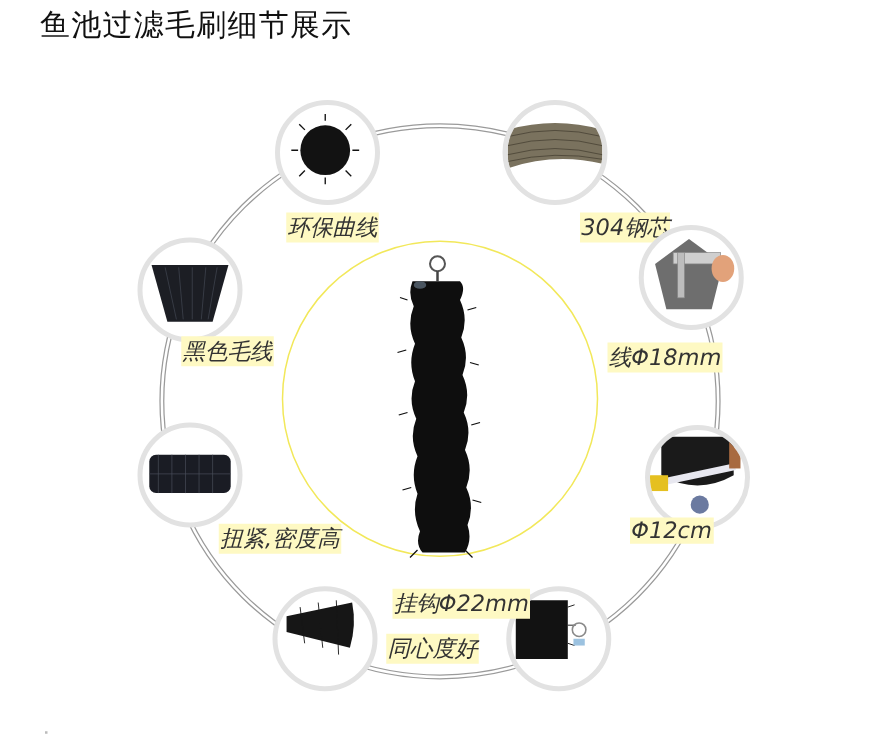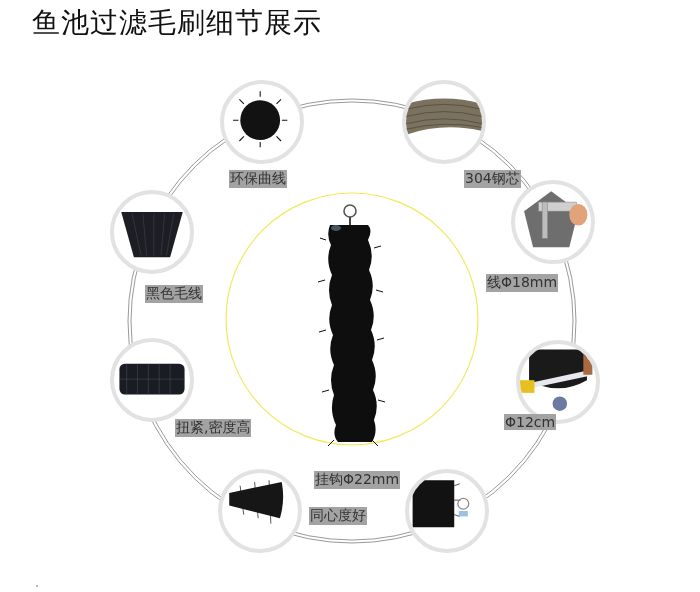--- a/index.html
+++ b/index.html
@@ -1,24 +1,24 @@
 <!DOCTYPE html>
 <html><head>
 <meta charset="utf-8">
 <style>
   html, body { margin: 0; padding: 0; background: #ffffff; }
   body { width: 700px; height: 592px; position: relative; overflow: hidden;
          font-family: "DejaVu Sans", "Liberation Sans", sans-serif; color: #222; }
-  .title { position: absolute; left: 32px; top: 4px; font-size: 28px; letter-spacing: 1px;
+  .title { position: absolute; left: 32px; top: 4px; font-size: 24px; letter-spacing: 1px;
            color: #111; font-weight: normal; }
   .ring-svg { position: absolute; left: 0; top: 0; }
   .thumb { position: absolute; width: 84px; height: 84px; border-radius: 50%;
            background: #fff; border: 4px solid #e2e2e2; box-sizing: border-box; overflow: hidden; }
   .thumb svg { width: 100%; height: 100%; display: block; }
-  .label { position: absolute; font-size: 14px; color: #333; white-space: nowrap; background: #a3a3a3; padding: 0 1px; }
+  .label { position: absolute; font-size: 18px; color: #333; white-space: nowrap; background: #fef9c3; padding: 0 1px; font-style: italic; }
   .dot { position: absolute; left: 36px; top: 585px; width: 2px; height: 2px; background: #bbb; }
 </style>
 </head>
 <body>
 
 <div class="title">鱼池过滤毛刷细节展示</div>
 
 <svg class="ring-svg" width="700" height="592">
   <ellipse cx="352" cy="321" rx="221" ry="219" fill="none" stroke="#9a9a9a" stroke-width="1"></ellipse>
   <ellipse cx="352" cy="321" rx="224" ry="222" fill="none" stroke="#9a9a9a" stroke-width="1"></ellipse>
@@ -80,21 +80,21 @@
     <path d="M8,20 L76,20 L62,70 L22,70 Z" fill="#1c1e24"></path>
     <g stroke="#3a3e48" stroke-width="0.8">
       <line x1="20" y1="22" x2="30" y2="68"></line>
         <line x1="32" y1="22" x2="36" y2="68"></line>
       <line x1="44" y1="22" x2="44" y2="68"></line>
         <line x1="56" y1="22" x2="52" y2="68"></line>
       <line x1="66" y1="22" x2="58" y2="68"></line>
     </g>
   </svg>
 </div>
-<div class="label" style="left:145px;top:285px;">黑色毛线</div>
+<div class="label" style="left:145px;top:269px;">黑色毛线</div>
 
 <div class="thumb" style="left:511px;top:180px;">
   <svg viewBox="0 0 84 84">
     <path d="M10,30 L40,8 L70,30 L60,70 L20,70 Z" fill="#6e6e6e"></path>
     <rect x="26" y="20" width="42" height="10" fill="#cfcfcf" stroke="#888" stroke-width="0.6"></rect>
     <rect x="30" y="20" width="6" height="40" fill="#bdbdbd" stroke="#888" stroke-width="0.6"></rect>
     <ellipse cx="70" cy="34" rx="10" ry="12" fill="#e2a27a"></ellipse>
   </svg>
 </div>
 <div class="label" style="left:486px;top:274px;">线Φ18mm</div>

